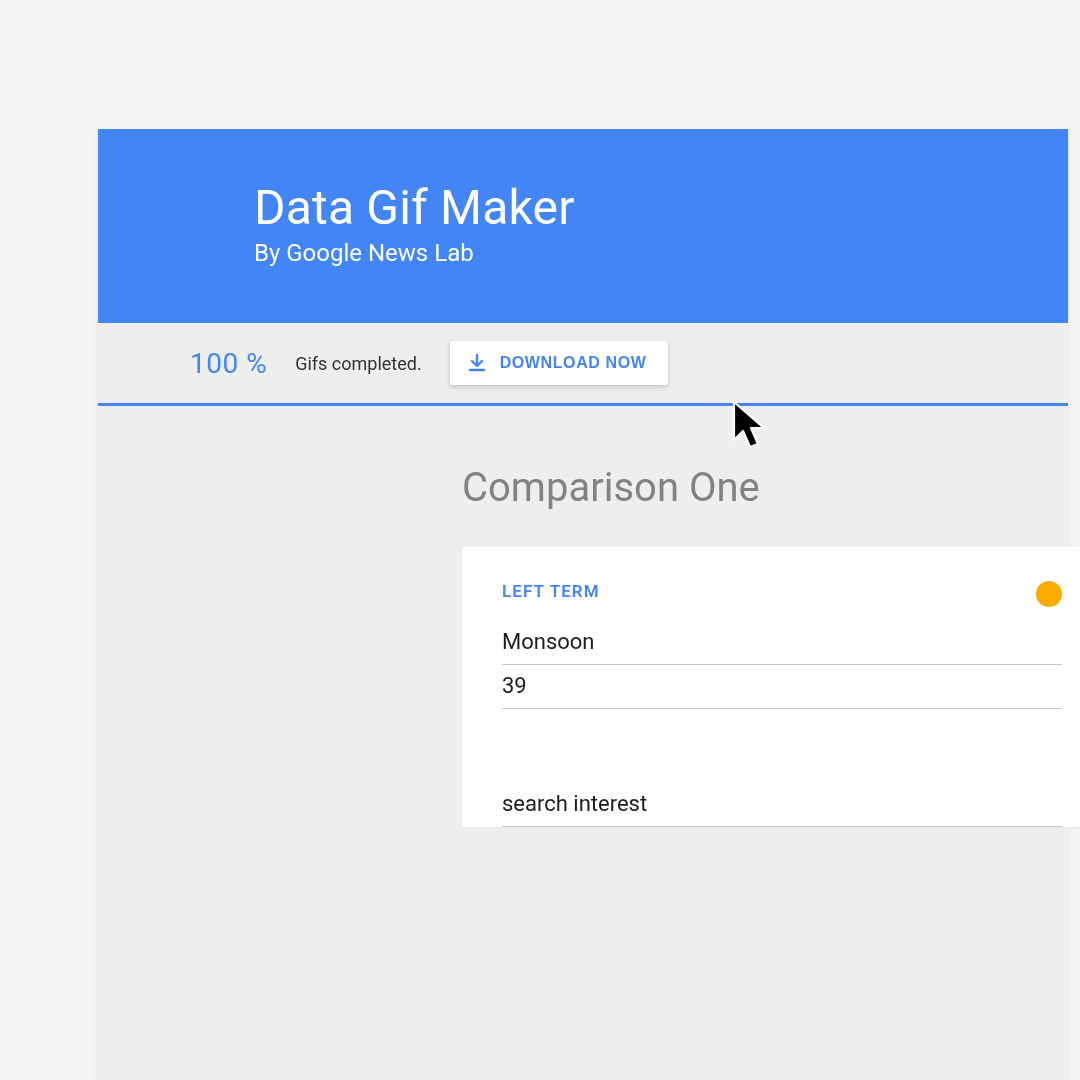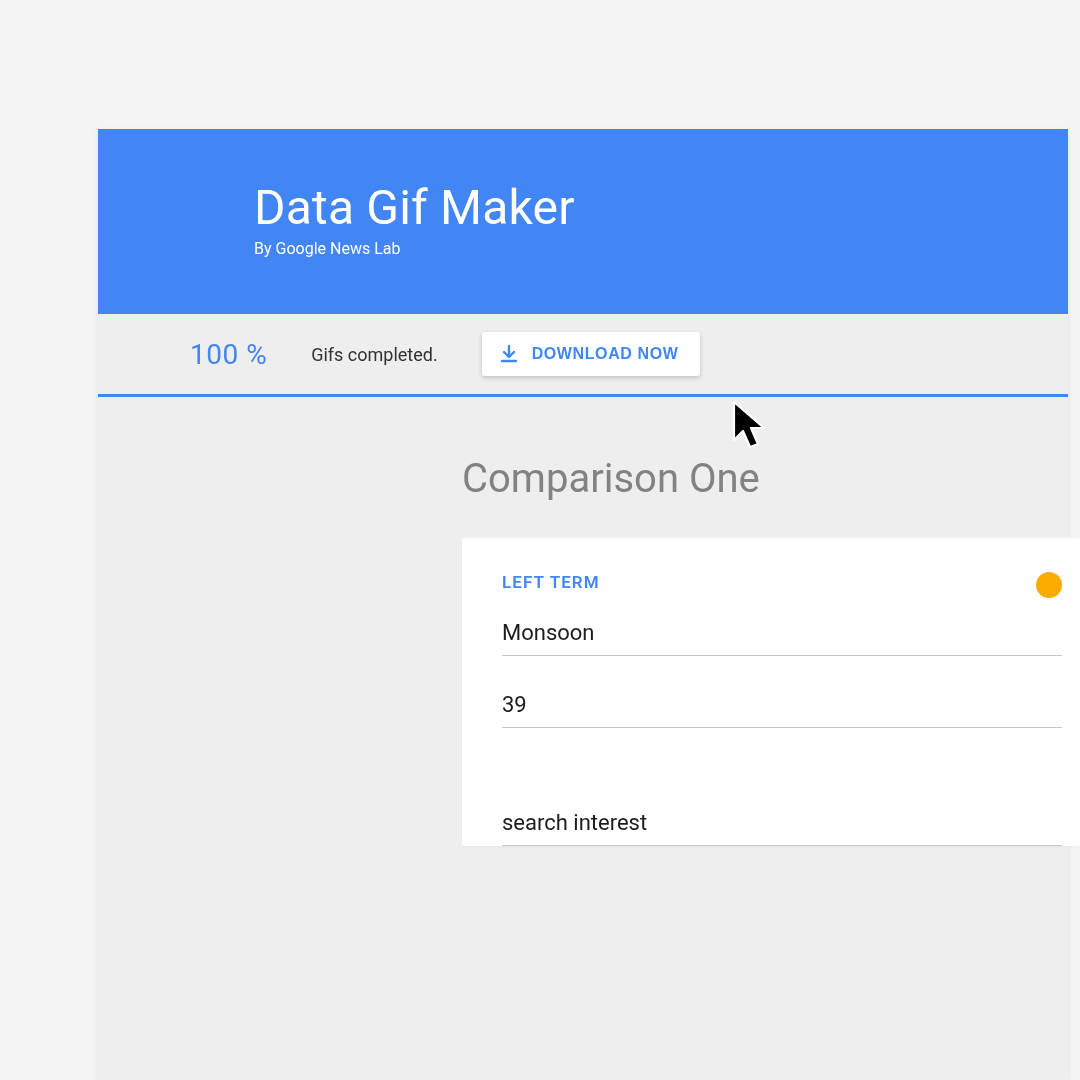--- a/index.html
+++ b/index.html
@@ -30,29 +30,29 @@
       color: #ffffff;
       padding: 54px 0 56px 156px;
     }
     .hero-title {
       font-size: 48px;
       font-weight: 400;
       letter-spacing: 0.2px;
       line-height: 1.05;
     }
     .hero-sub {
-      font-size: 16px;
+      font-size: 24px;
       font-weight: 400;
       margin-top: 6px;
       color: #ffffff;
     }
     .status-bar {
       display: flex;
       align-items: center;
-      gap: 44px;
+      gap: 28px;
       padding: 18px 0 18px 92px;
       background: #eeeeee;
       border-bottom: 3px solid #4285f4;
     }
     .status-percent {
       color: #4285f4;
       font-size: 28px;
       font-weight: 400;
       letter-spacing: 0.5px;
     }
@@ -119,21 +119,21 @@
       border: none;
       border-bottom: 1px solid #c6c6c6;
       width: 100%;
       font-size: 22px;
       color: #1d1d1d;
       padding: 8px 0 10px 0;
       outline: none;
       background: transparent;
       font-family: inherit;
     }
-    .field + .field { margin-top: 28px; }
+    .field + .field { }
     .card-divider {
       height: 64px;
     }
     .field.caption {
       font-size: 22px;
       color: #1d1d1d;
     }
     
     .cursor {
       position: absolute;

